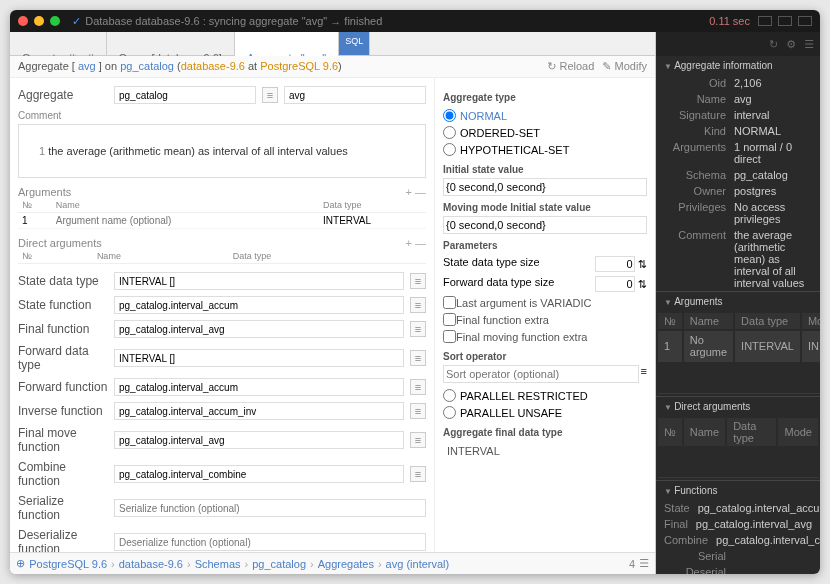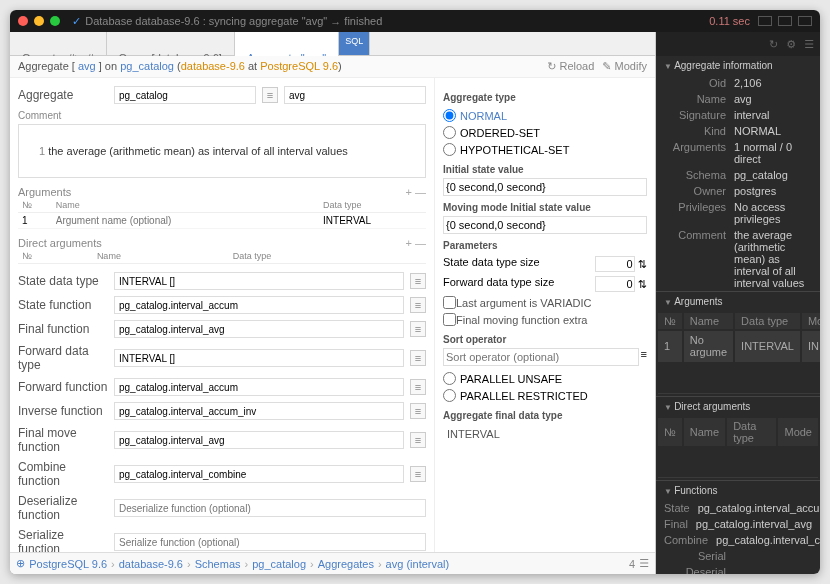--- a/index.html
+++ b/index.html
@@ -185,26 +185,26 @@
                 <label>Final move function</label>
                 <input value="pg_catalog.interval_avg" style="">
                 <span class="icon-btn">≡</span>
               </div>
               <div class="field-row">
                 <label>Combine function</label>
                 <input value="pg_catalog.interval_combine" style="">
                 <span class="icon-btn">≡</span>
               </div>
               <div class="field-row">
+                <label>Serialize function</label>
+                <input placeholder="Serialize function (optional)" style="">
+              </div>
+              <div class="field-row">
                 <label>Deserialize function</label>
                 <input placeholder="Deserialize function (optional)" style="">
-              </div>
-              <div class="field-row">
-                <label>Serialize function</label>
-                <input placeholder="Serialize function (optional)" style="">
               </div>
             </div>
         </div>
 
         <div class="col2">
           <h4>Aggregate type</h4>
           <div class="radio-group" id="agg-types">
               <div class="radio-item selected">
                 <input type="radio" checked="" style="">
                 <label>NORMAL</label>
@@ -234,38 +234,42 @@
             <span>Forward data type size</span>
             <span><input value="0" style=""> <span>⇅</span></span>
           </div>
           <div id="checks">
               <div class="checkbox-item">
                 <input type="checkbox" style="">
                 <label>Last argument is VARIADIC</label>
               </div>
               <div class="checkbox-item">
                 <input type="checkbox" style="">
+                <label>Final function extra</label>
+              </div>
+              <div class="checkbox-item">
+                <input type="checkbox" style="">
                 <label>Final moving function extra</label>
               </div>
             </div>
 
           <h4>Sort operator</h4>
           <div style="display:flex;gap:2px">
             <input style="flex: 1 1 0%; border: 1px solid rgb(221, 221, 221); padding: 2px;" placeholder="Sort operator (optional)">
             <span class="icon-btn">≡</span>
           </div>
 
           <div class="radio-group" id="parallel-opts">
               <div class="radio-item ">
                 <input type="radio" style="">
-                <label>PARALLEL UNSAFE</label>
+                <label>PARALLEL RESTRICTED</label>
               </div>
               <div class="radio-item ">
                 <input type="radio" style="">
-                <label>PARALLEL RESTRICTED</label>
+                <label>PARALLEL UNSAFE</label>
               </div>
             </div>
 
           <h4>Aggregate final data type</h4>
           <div style="padding:4px;color:#555">INTERVAL</div>
         </div>
       </div>
 
       <div class="footer">
         <span style="color:#4a7fc7">⊕</span>

